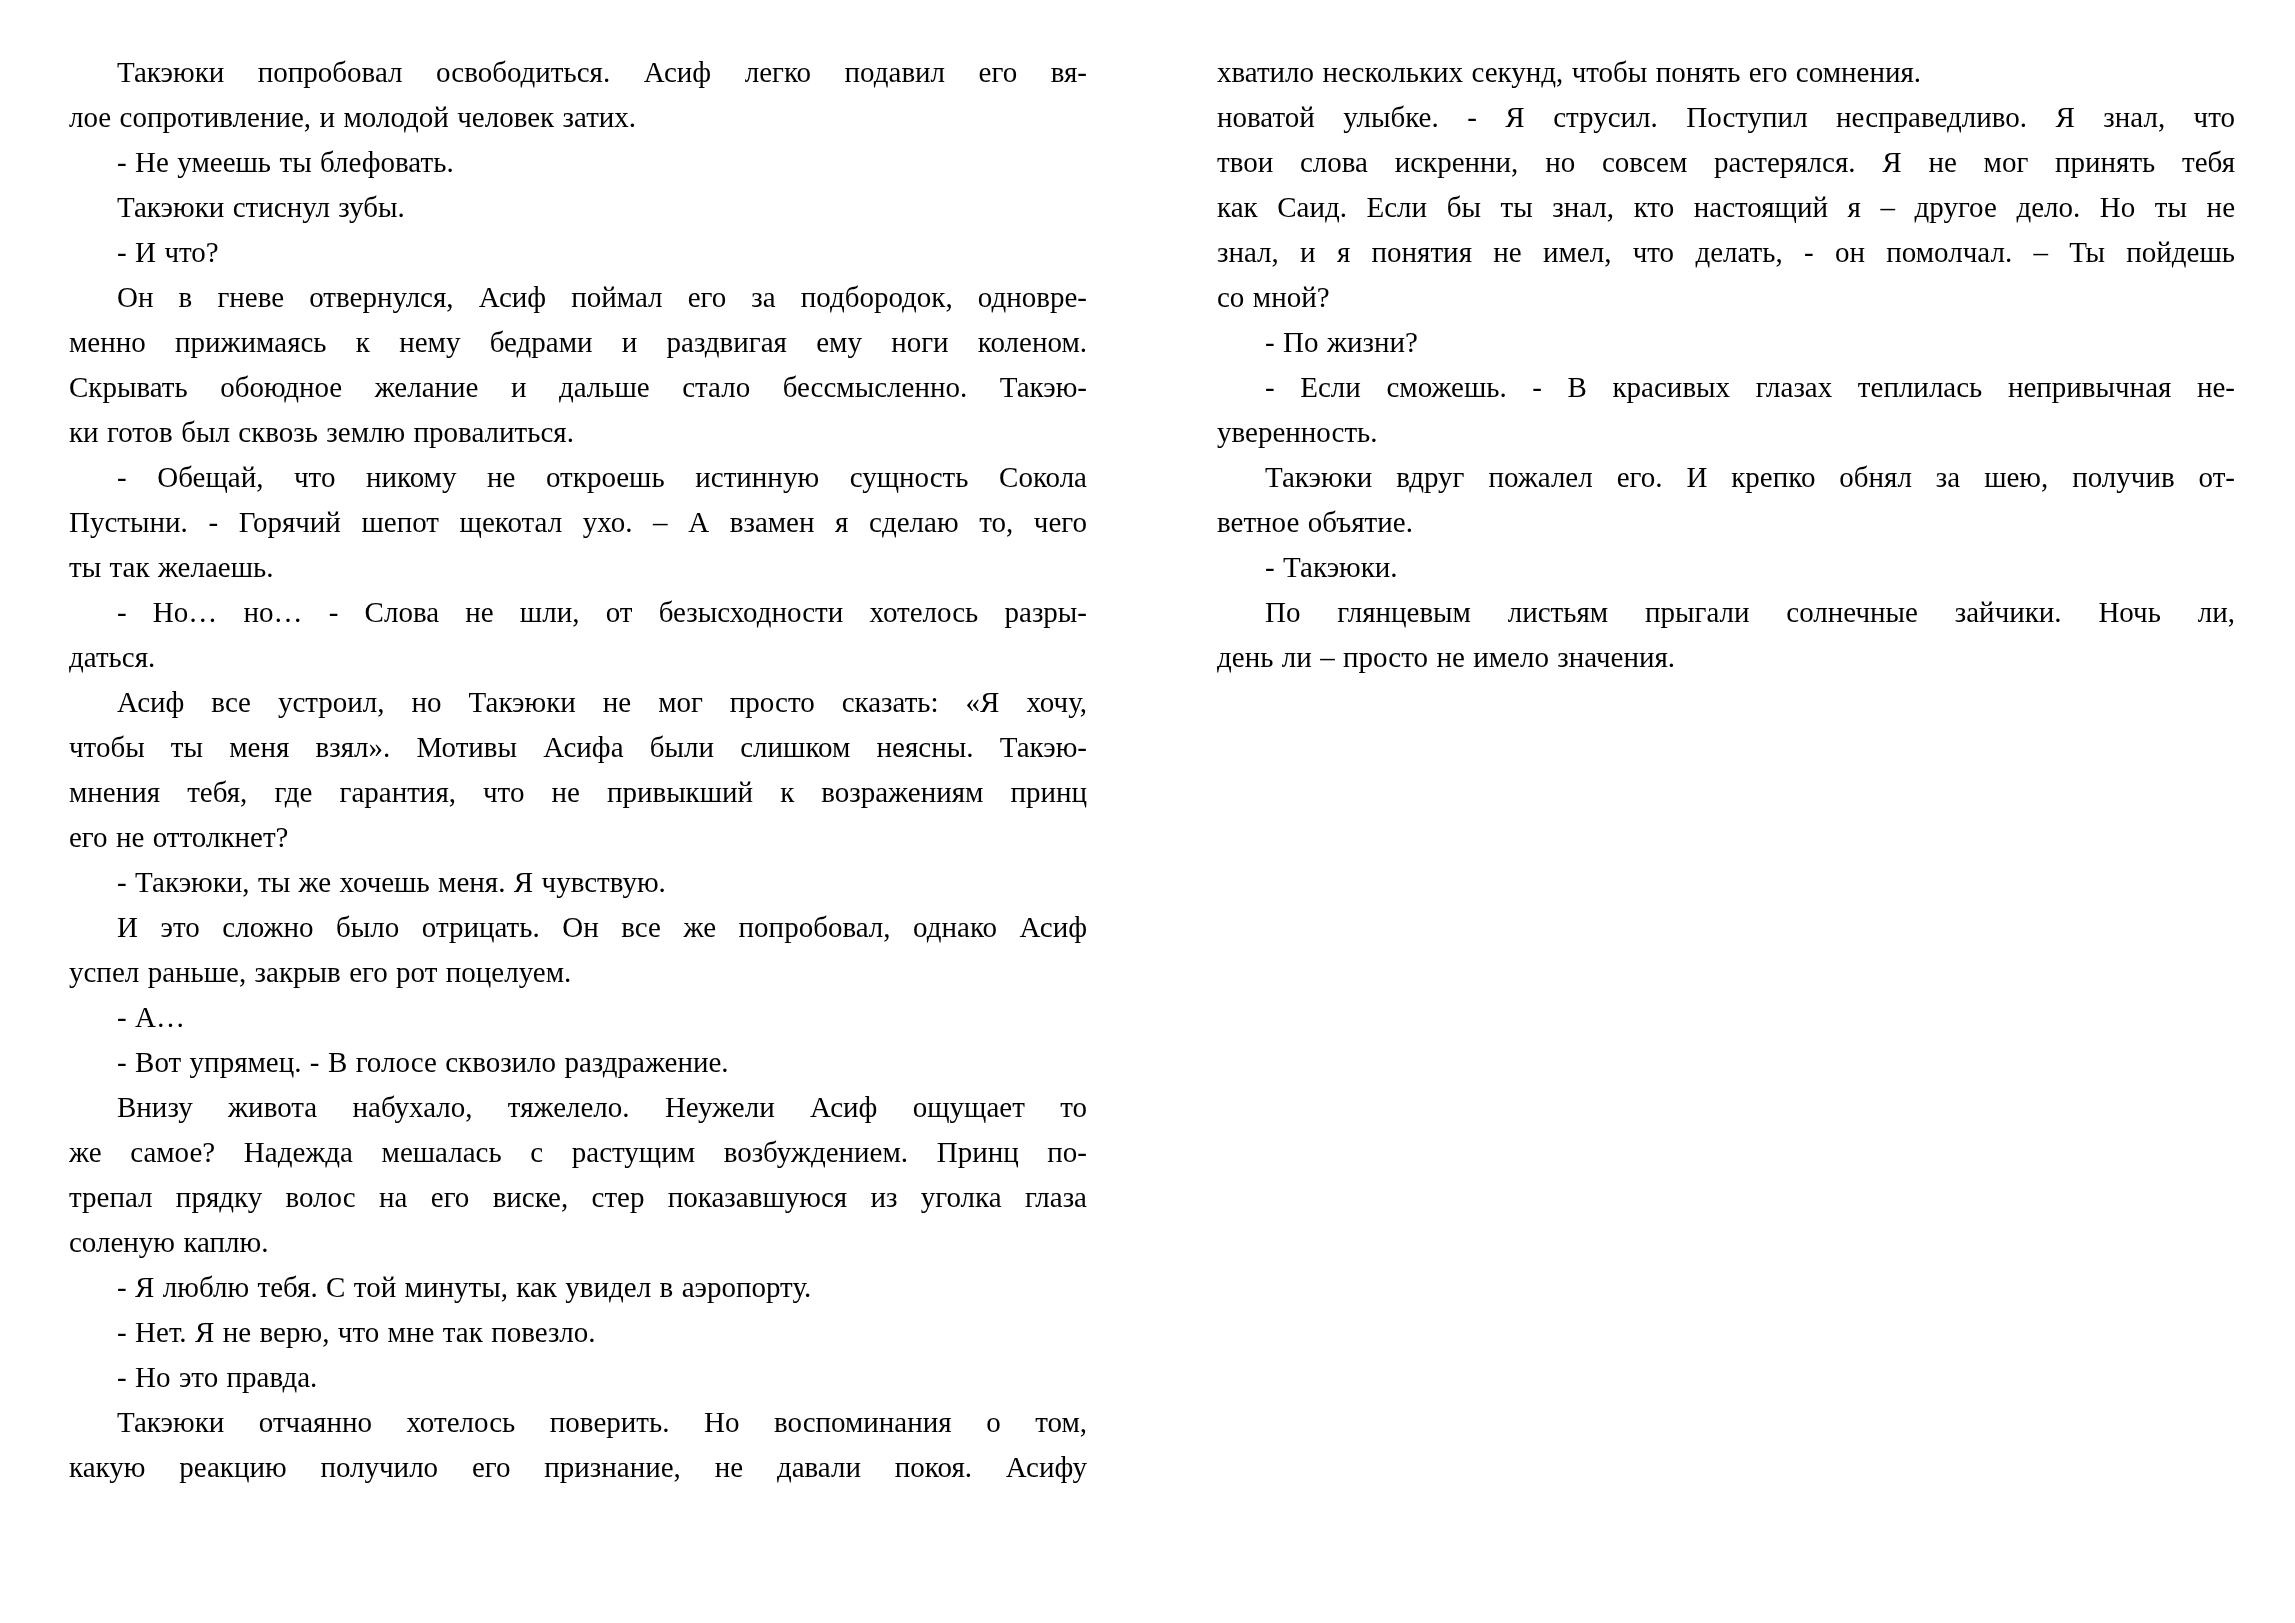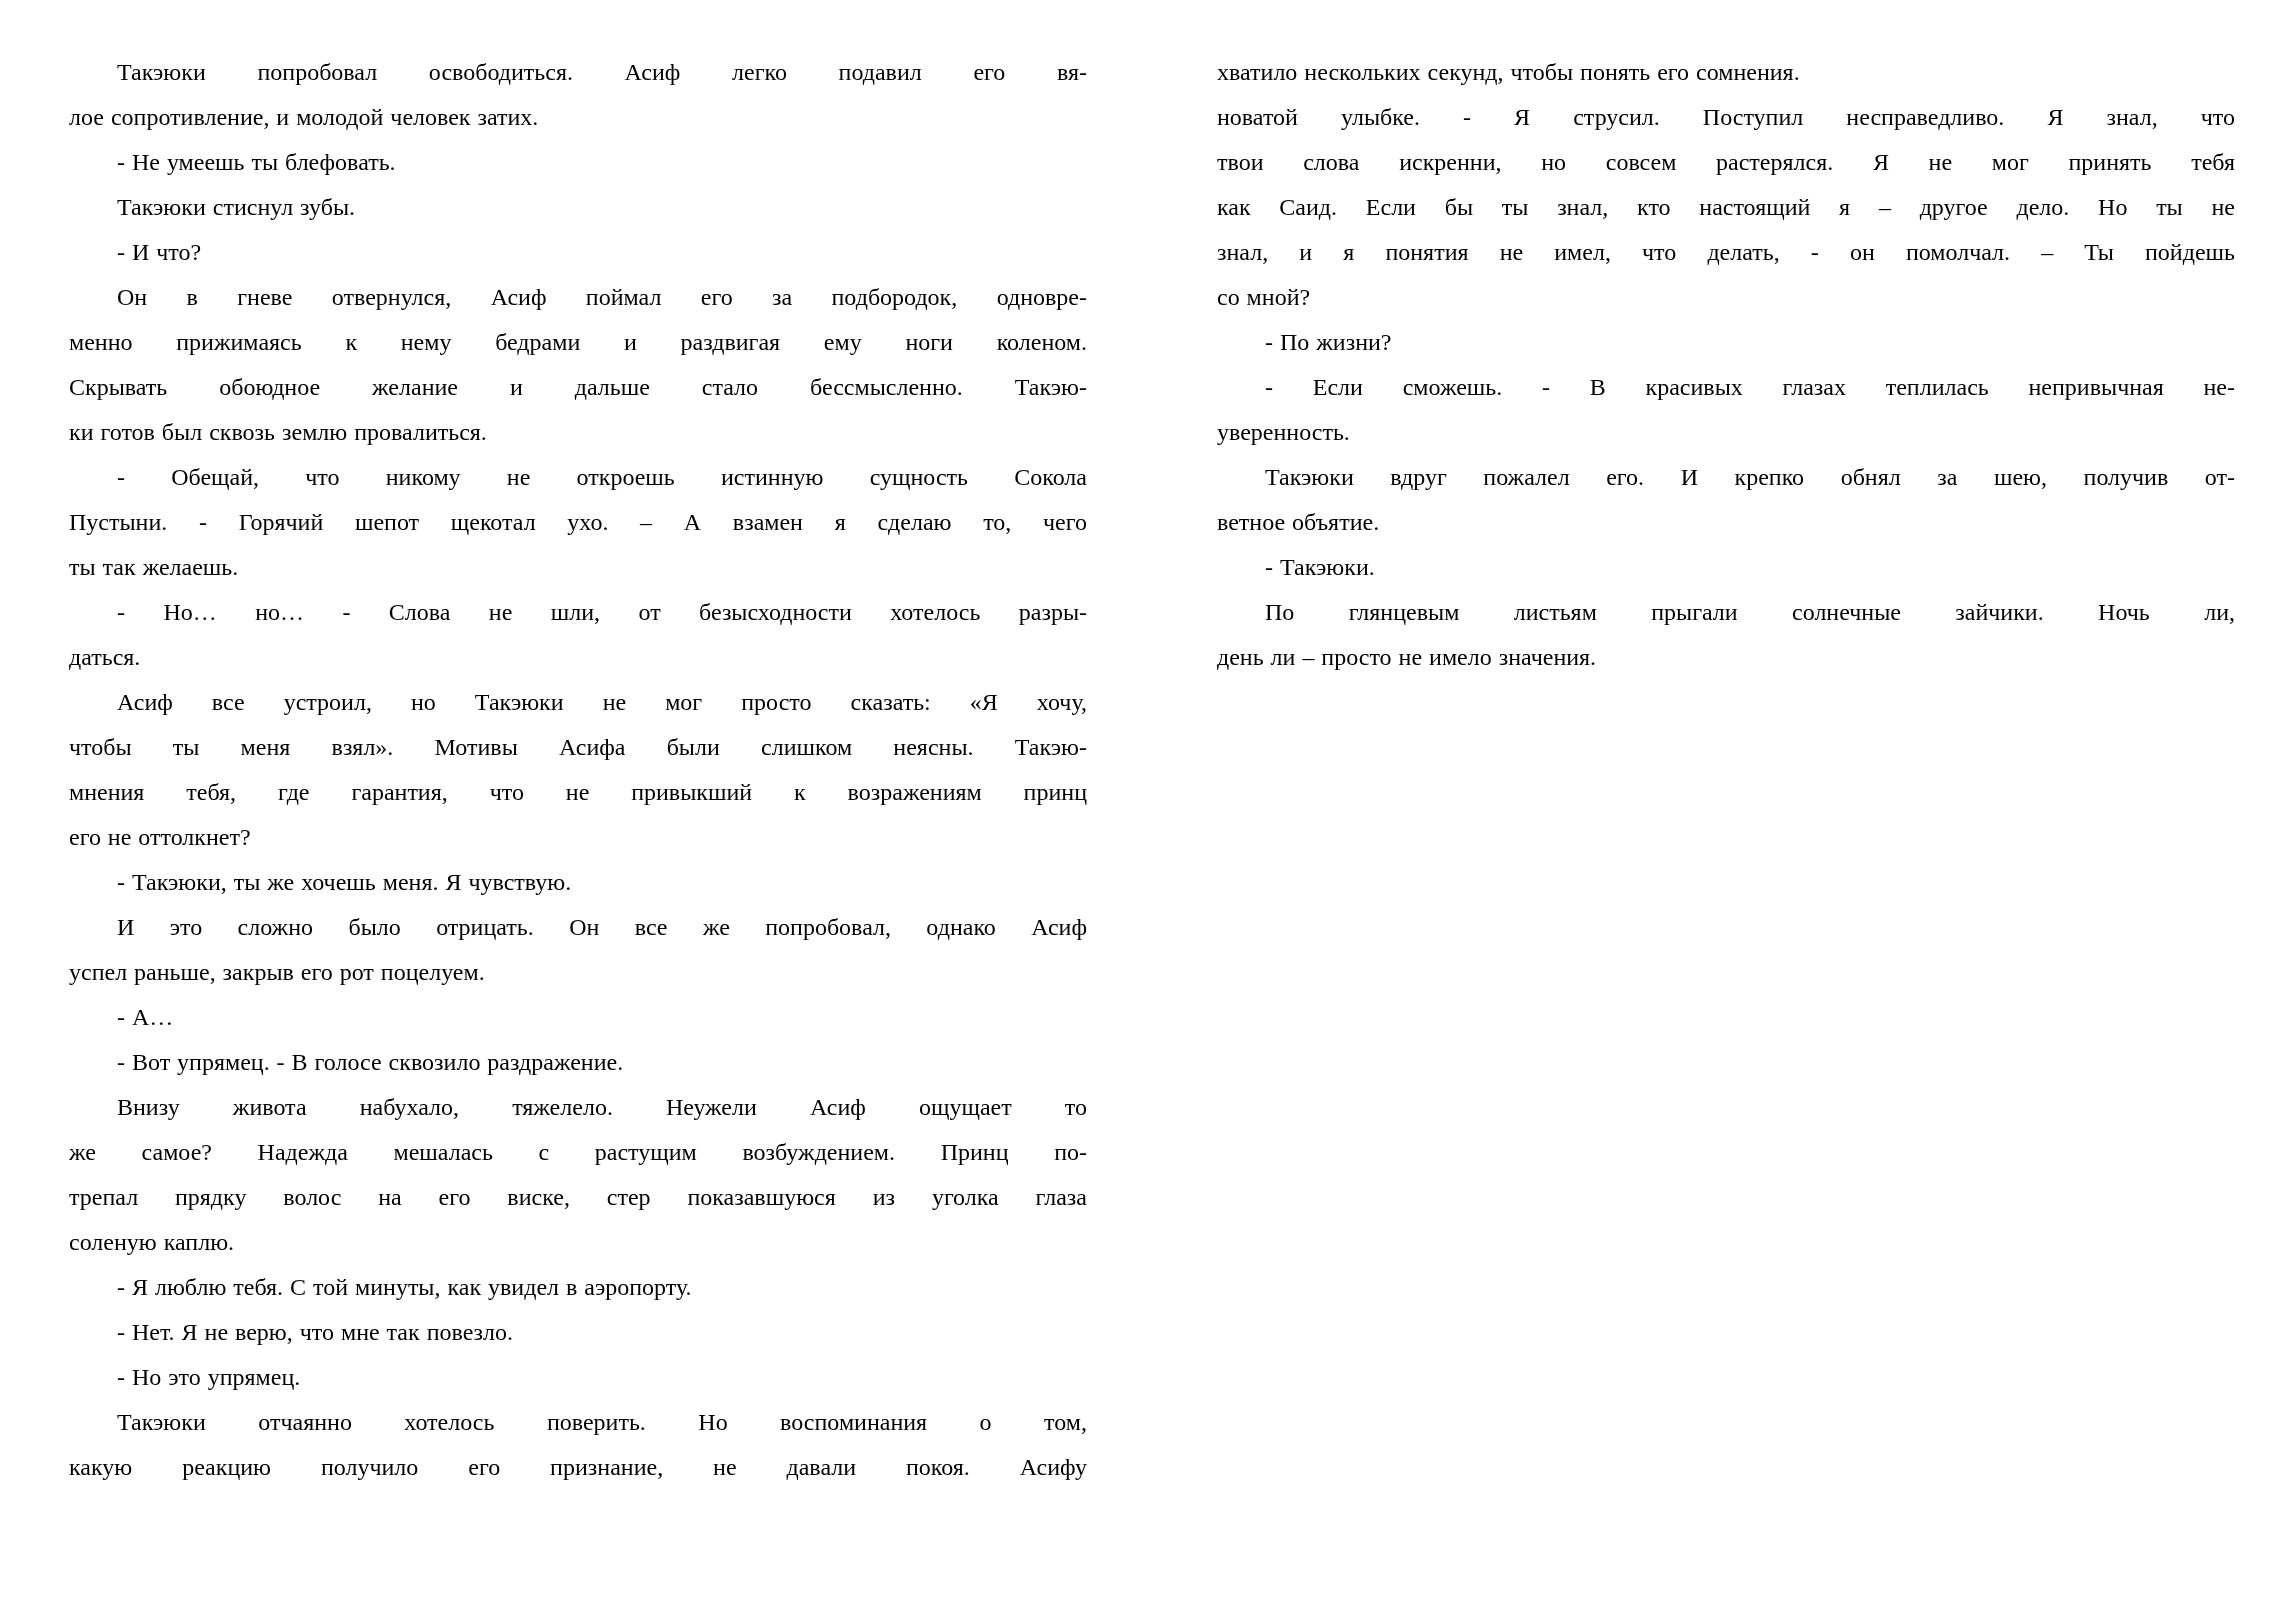--- a/index.html
+++ b/index.html
@@ -23,21 +23,21 @@
     display: flex;
     gap: 130px;
   }
   .col {
     width: 1018px;
     flex: 0 0 1018px;
   }
   .line {
     height: 45px;
     line-height: 45px;
-    font-size: 24px;
+    font-size: 29px;
     overflow: hidden;
     text-align: left;
     word-spacing: 0.04em;
   }
   .line.indent {
     text-indent: 48px;
   }
   .line.j {
     text-align: justify;
     text-align-last: justify;
@@ -71,21 +71,21 @@
       <div class="line indent j">И это сложно было отрицать. Он все же попробовал, однако Асиф</div>
       <div class="line">успел раньше, закрыв его рот поцелуем.</div>
       <div class="line indent">- А…</div>
       <div class="line indent">- Вот упрямец. - В голосе сквозило раздражение.</div>
       <div class="line indent j">Внизу живота набухало, тяжелело. Неужели Асиф ощущает то</div>
       <div class="line j">же самое? Надежда мешалась с растущим возбуждением. Принц по-</div>
       <div class="line j">трепал прядку волос на его виске, стер показавшуюся из уголка глаза</div>
       <div class="line">соленую каплю.</div>
       <div class="line indent">- Я люблю тебя. С той минуты, как увидел в аэропорту.</div>
       <div class="line indent">- Нет. Я не верю, что мне так повезло.</div>
-      <div class="line indent">- Но это упрямец.</div>
+      <div class="line indent">- Но это правда.</div>
       <div class="line indent j">Такэюки отчаянно хотелось поверить. Но воспоминания о том,</div>
       <div class="line j">какую реакцию получило его признание, не давали покоя. Асифу</div>
     </section>
   <section class="col" id="col-right">
       <div class="line">хватило нескольких секунд, чтобы понять его сомнения.</div>
       <div class="line j">новатой улыбке. - Я струсил. Поступил несправедливо. Я знал, что</div>
       <div class="line j">твои слова искренни, но совсем растерялся. Я не мог принять тебя</div>
       <div class="line j">как Саид. Если бы ты знал, кто настоящий я – другое дело. Но ты не</div>
       <div class="line j">знал, и я понятия не имел, что делать, - он помолчал. – Ты пойдешь</div>
       <div class="line">со мной?</div>

